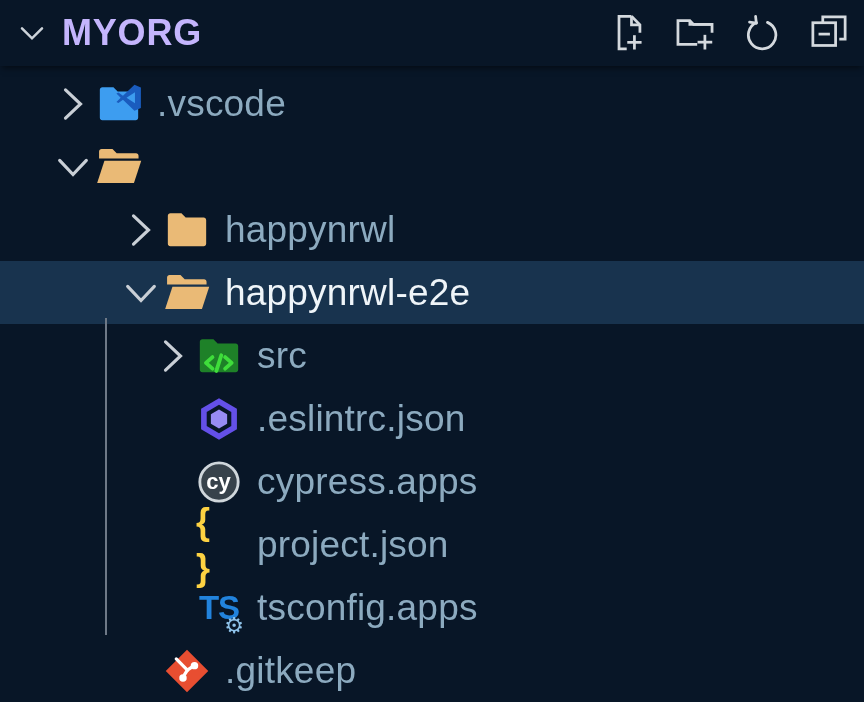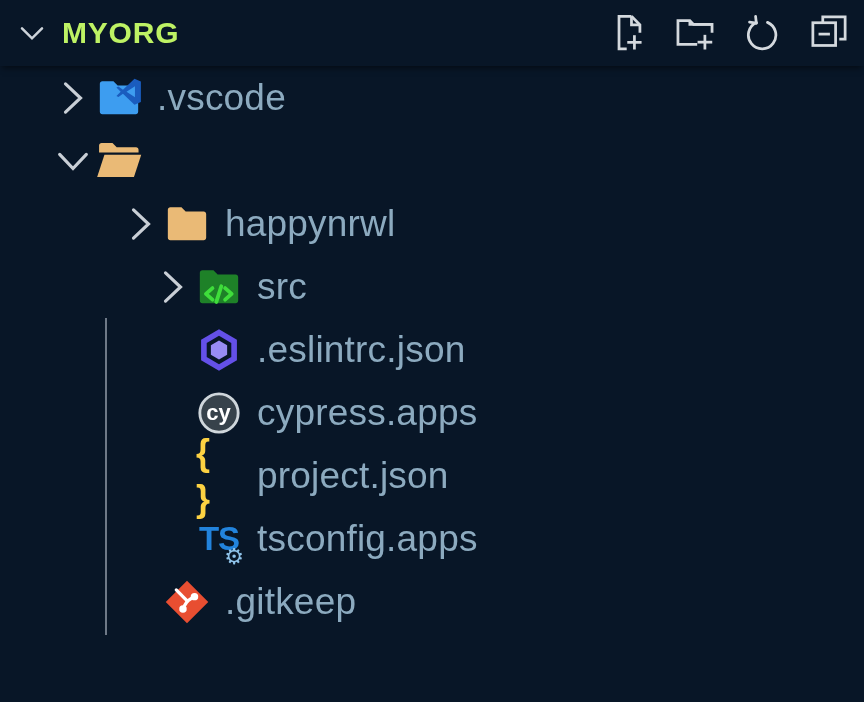--- a/index.html
+++ b/index.html
@@ -15,32 +15,32 @@
   .header {
     height:66px; display:flex; align-items:center;
     padding:0 12px 0 14px;
     background:#081627;
     box-shadow:0 4px 6px -2px rgba(0,0,0,0.5);
     position:relative; z-index:2;
   }
   .header-twisty { width:36px; height:36px; display:flex; align-items:center; justify-content:center; }
   .header-twisty svg { width:32px; height:32px; }
   .header-title {
-    margin-left:12px; color:#bef264; font-weight:700;
-    font-size:30px; letter-spacing:0.8px;
+    margin-left:12px; color:#c4b5fd; font-weight:700;
+    font-size:36px; letter-spacing:0.8px;
   }
   .header-actions { margin-left:auto; display:flex; align-items:center; gap:21px; }
   .header-actions button {
     background:transparent; border:none; padding:0; cursor:pointer;
     width:46px; height:50px; display:flex; align-items:center; justify-content:center;
   }
   .header-actions svg { width:44px; height:44px; }
 
   
-  .tree { position:relative; z-index:1; }
+  .tree { position:relative; z-index:1;margin-top:6px; }
   .row { height:63px; display:flex; align-items:center; width:864px; }
   .row[data-level="1"] { padding-left:50px; }
   .row[data-level="2"] { padding-left:118px; }
   .row[data-level="3"] { padding-left:150px; }
   .row.selected { background:#18334e; }
   .twisty { width:46px; height:63px; flex:none; display:flex; align-items:center; justify-content:center; }
   .twisty svg { width:40px; height:40px; }
   .icon-slot { width:46px; height:46px; flex:none; display:flex; align-items:center; justify-content:center; position:relative; }
   .icon-slot svg { width:46px; height:46px; overflow:visible; }
   .label {
@@ -157,20 +157,34 @@
     <polyline points="7.5,3.5 16.5,12 7.5,20.5" fill="none" stroke="#c9cfd6" stroke-width="1.9" stroke-linecap="round"></polyline>
   </svg>
         </span>
     <span class="icon-slot">
           <svg viewBox="0 0 24 24">
     <path d="M2,19.2 V4.6 C2,3.9 2.6,3.3 3.3,3.3 H9.1 L11.3,5.5 H20.7 C21.4,5.5 22,6.1 22,6.8 V19.2 C22,19.9 21.4,20.5 20.7,20.5 H3.3 C2.6,20.5 2,19.9 2,19.2 Z" fill="#eaba76"></path>
   </svg>
         </span>
     <span class="label">happynrwl</span>
   </div>
+      <div class="row selected" data-level="2">
+    <span class="twisty">
+          <svg viewBox="0 0 24 24">
+    <polyline points="4,8 12,16.5 20,8" fill="none" stroke="#c9cfd6" stroke-width="1.9" stroke-linecap="round"></polyline>
+  </svg>
+        </span>
+    <span class="icon-slot">
+          <svg viewBox="0 0 24 24">
+    <path d="M1.6,7.5 V3.9 C1.6,3.2 2.2,2.6 2.9,2.6 H8.6 L10.8,4.8 H20.9 C21.6,4.8 22.2,5.4 22.2,6.1 V7.5 Z" fill="#eaba76"></path>
+    <path d="M4.4,8.7 H23.6 L19.8,20.3 H0.6 Z" fill="#eaba76"></path>
+  </svg>
+        </span>
+    <span class="label">happynrwl-e2e</span>
+  </div>
       <div class="row" data-level="3">
     <span class="twisty">
           <svg viewBox="0 0 24 24">
     <polyline points="7.5,3.5 16.5,12 7.5,20.5" fill="none" stroke="#c9cfd6" stroke-width="1.9" stroke-linecap="round"></polyline>
   </svg>
         </span>
     <span class="icon-slot">
           <svg viewBox="0 0 24 24">
     <path d="M2,19.2 V4.6 C2,3.9 2.6,3.3 3.3,3.3 H9.1 L11.3,5.5 H20.7 C21.4,5.5 22,6.1 22,6.8 V19.2 C22,19.9 21.4,20.5 20.7,20.5 H3.3 C2.6,20.5 2,19.9 2,19.2 Z" fill="#1e8128"></path>
     <g fill="none" stroke="#3fdd3b" stroke-width="2" stroke-linecap="round" stroke-linejoin="round">

